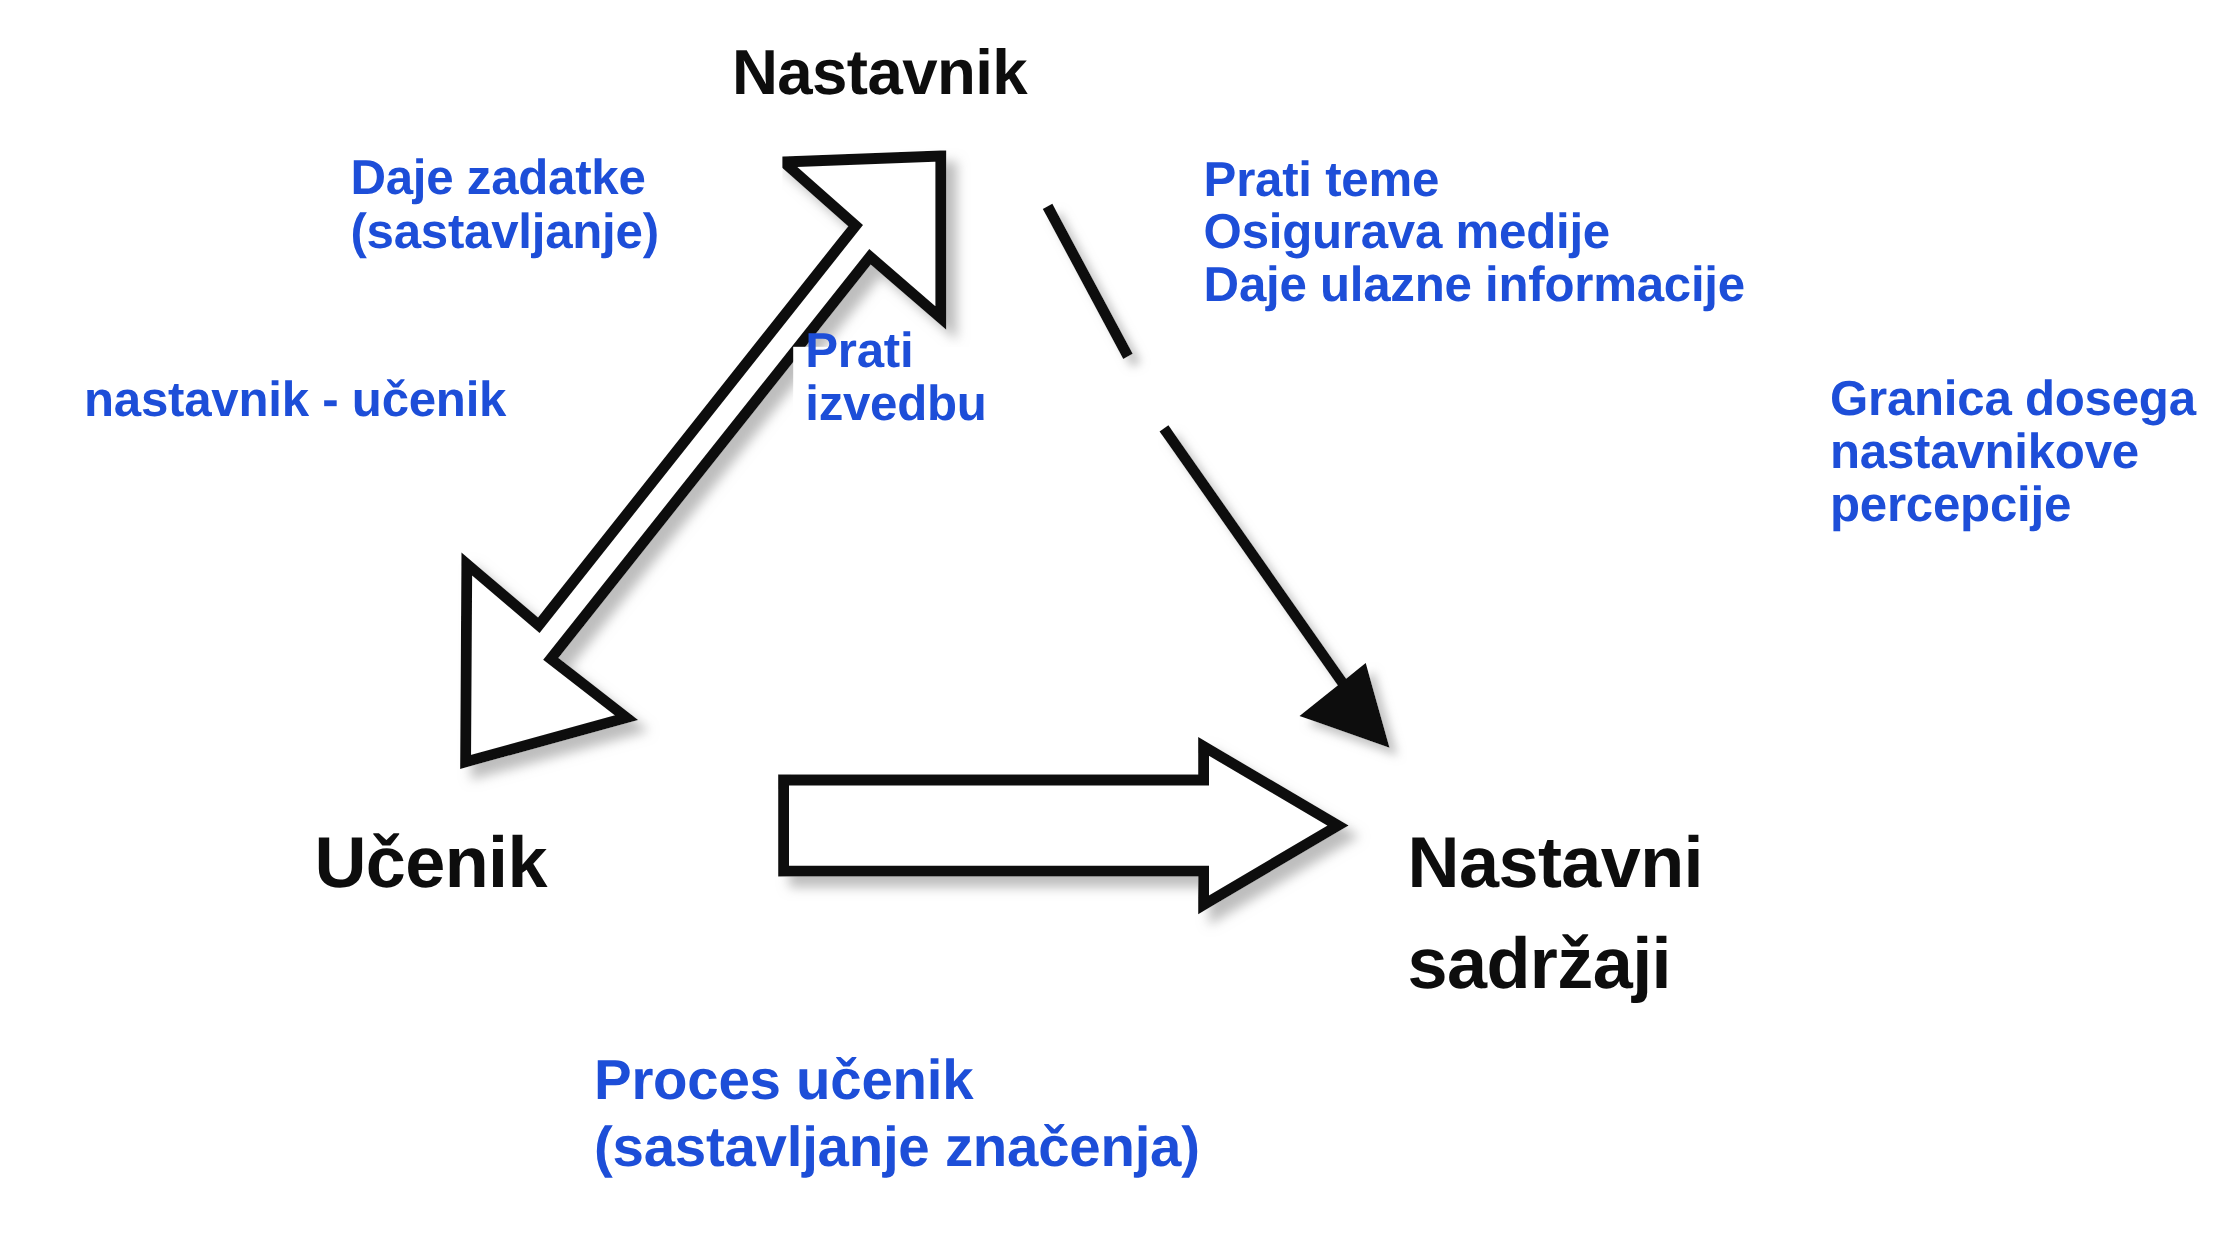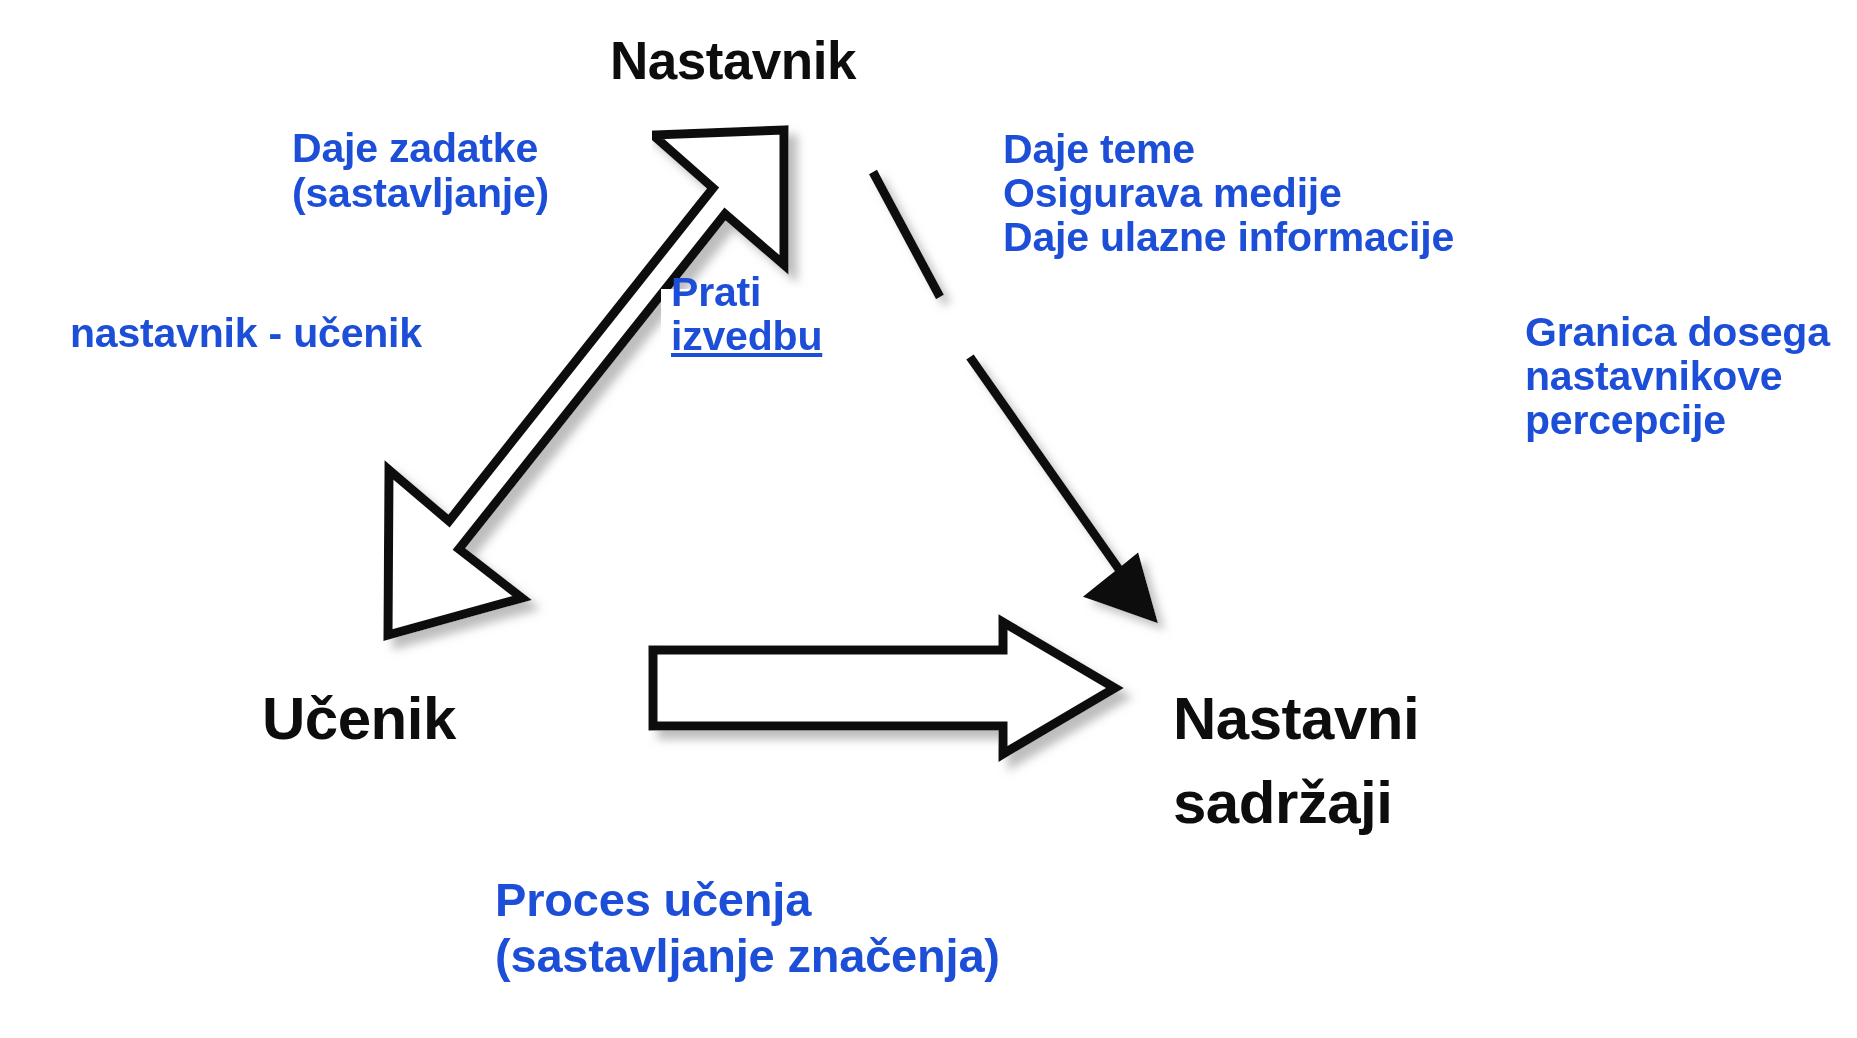--- a/index.html
+++ b/index.html
@@ -104,34 +104,34 @@
 
   <div class="maskbox" style="left:240px; top:118px; width:372px; height:134px;"></div>
   <div class="maskbox" style="left:621px; top:289px; width:220px; height:122px;"></div>
   <div class="maskbox" style="left:557px; top:16px; width:310px; height:100px;"></div>
 
   <div class="node-lbl" style="left:570px; top:32px; font-size:53px;">Nastavnik</div>
 
   <div class="lbl" style="left:252px; top:124px; font-size:41px;">Daje zadatke</div>
   <div class="lbl" style="left:252px; top:169px; font-size:41px;">(sastavljanje)</div>
 
-  <div class="lbl" style="left:963px; top:125px; font-size:41px;">Daje teme</div>
+  <div class="lbl" style="left:963px; top:125px; font-size:41px;">Prati teme</div>
   <div class="lbl" style="left:963px; top:169px; font-size:41px;">Osigurava medije</div>
   <div class="lbl" style="left:963px; top:213px; font-size:41px;">Daje ulazne informacije</div>
 
   <div class="lbl" style="left:30px; top:309px; font-size:41px;">nastavnik - učenik</div>
 
   <div class="lbl" style="left:631px; top:268px; font-size:41px;">Prati</div>
-  <div class="lbl" style="left:631px; top:312px; font-size:41px;text-decoration:underline;">izvedbu</div>
+  <div class="lbl" style="left:631px; top:312px; font-size:41px;">izvedbu</div>
 
   <div class="lbl" style="left:1485px; top:308px; font-size:41px;">Granica dosega</div>
   <div class="lbl" style="left:1485px; top:352px; font-size:41px;">nastavnikove</div>
   <div class="lbl" style="left:1485px; top:396px; font-size:41px;">percepcije</div>
 
   <div class="node-lbl" style="left:222px; top:686px; font-size:60px;">Učenik</div>
 
   <div class="node-lbl" style="left:1133px; top:686px; font-size:60px;">Nastavni</div>
   <div class="node-lbl" style="left:1133px; top:770px; font-size:60px;">sadržaji</div>
 
-  <div class="lbl" style="left:455px; top:872px; font-size:47px;">Proces učenja</div>
+  <div class="lbl" style="left:455px; top:872px; font-size:47px;">Proces učenik</div>
   <div class="lbl" style="left:455px; top:928px; font-size:47px;">(sastavljanje značenja)</div>
 
 </div>
 
 </body></html>

